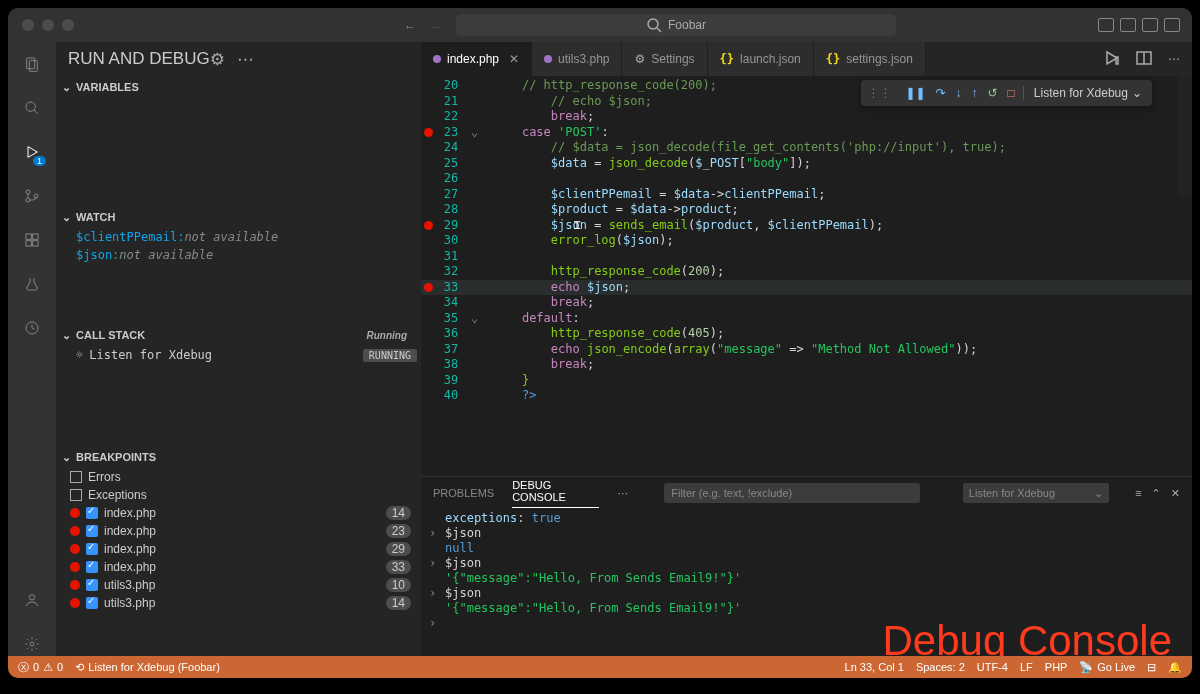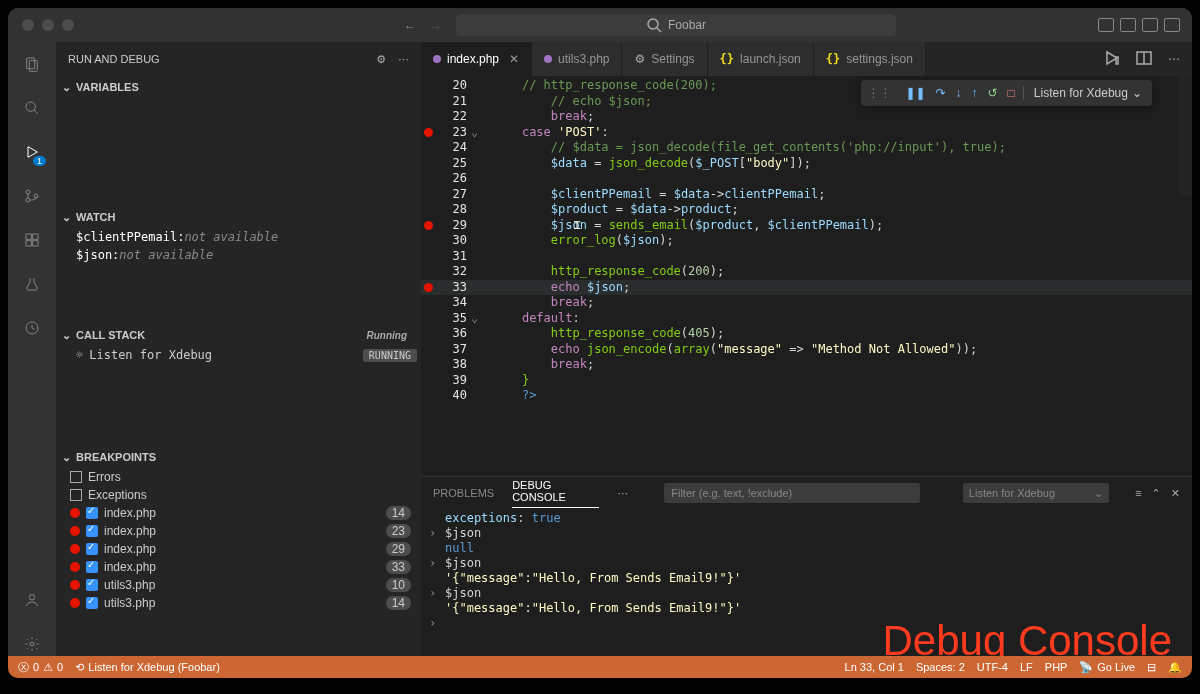--- a/index.html
+++ b/index.html
@@ -12,26 +12,26 @@
 .searchbox { margin-left:14px; width:440px; height:22px; background:#3c3c3c; border-radius:5px; display:flex; align-items:center; justify-content:center; color:#aaa; gap:6px; }
 .layout-icons { position:absolute; right:12px; display:flex; gap:6px; color:#888; }
 .layout-icons span { width:16px; height:14px; border:1px solid #888; border-radius:2px; }
 .body { flex:1; display:flex; min-height:0; }
 .activity { width:48px; background:#333333; display:flex; flex-direction:column; align-items:center; padding-top:10px; gap:20px; color:#858585; }
 .activity .ic { width:24px; height:24px; display:flex; align-items:center; justify-content:center; cursor:pointer; }
 .activity .ic.active { color:#fff; position:relative; }
 .badge { position:absolute; bottom:-2px; right:-2px; background:#007acc; color:#fff; border-radius:8px; font-size:9px; padding:0 4px; }
 .activity .spacer { flex:1; }
 .sidebar { width:365px; background:#252526; display:flex; flex-direction:column; }
-.sb-header { height:34px; display:flex; align-items:center; justify-content:space-between; padding:0 12px; font-size:11px; color:#ccc; }
+.sb-header { height:34px; display:flex; align-items:center; justify-content:flex-start; padding:0 12px; font-size:17px; color:#ccc; }
 .sb-header .acts { display:flex; gap:12px; color:#aaa; }
 .section-h { height:22px; display:flex; align-items:center; padding:0 6px; font-size:11px; font-weight:600; color:#ccc; cursor:pointer; }
 .section-h .chev { margin-right:4px; width:10px; display:inline-block;}
 .watch-row, .bps-row, .stack-row { display:flex; align-items:center; padding:2px 4px 2px 20px; font-size:12px; font-family:Menlo,Consolas,monospace; }
-.varname { color:#ffffff; }
+.varname { color:#0ea5e9; }
 .italic { color:#888; font-style:italic; }
 .callstack-status { font-size:10px; color:#aaa; margin-left:auto; padding-right:8px; font-style:italic; }
 .runbadge { background:#4d4d4d; color:#ccc; font-size:10px; padding:1px 6px; border-radius:2px; margin-left:auto; }
 .bps-row { font-family:inherit; padding-left:14px; gap:6px; }
 .bps-row .dot { width:10px; height:10px; background:#e51400; border-radius:50%; }
 .bps-row .sq { width:12px; height:12px; border:1px solid #aaa; }
 .bps-row .chk { width:12px; height:12px; background:#3794ff; border-radius:2px; position:relative; }
 .bps-row .chk::after { content:'✓'; position:absolute; top:-2px; left:1px; font-size:10px; color:#fff;}
 .bps-row .count { margin-left:auto; background:#4d4d4d; border-radius:8px; font-size:12px; padding:0 6px; color:#ccc; margin-right:6px; }
 .bps-row .pencil { color:#888; margin-left:auto; margin-right:8px; }
@@ -50,25 +50,25 @@
 .debug-floating .grip { color:#777; padding:0 6px; cursor:grab; }
 .debug-floating .btns { display:flex; gap:10px; padding:0 8px; }
 .debug-floating .btn-ic { color:#75beff; cursor:pointer; }
 .debug-floating .btn-ic.y { color:#89d185; }
 .debug-floating .btn-ic.r { color:#f48771; }
 .debug-floating .lbl { border-left:1px solid #555; padding:0 10px; color:#ccc; display:flex; align-items:center; gap:4px; }
 .code { font-family:Menlo,Consolas,monospace; font-size:12px; line-height:15px; padding-top:2px; }
 .line { display:flex; align-items:center; height:15.5px; }
 .line .bp { width:14px; display:flex; justify-content:center; }
 .line .bp.on::before { content:''; width:9px; height:9px; background:#e51400; border-radius:50%; }
-.line .ln { width:36px; text-align:right; color:#e5e5e5; padding-right:4px; }
+.line .ln { width:36px; text-align:center; color:#14b8a6; padding-right:4px; }
 .line .fold { width:14px; color:#858585; }
 .line .code-txt { padding-left:8px; white-space:pre; }
 .line.hl { background:#2a2d2e; }
-.k { color:#c586c0; } .s { color:#fef9c3; } .v { color:#9cdcfe; } .f { color:#84cc16; } .c { color:#6a9955; } .n { color:#b5cea8; } .p { color:#d4d4d4; } .b { color:#569cd6; }
+.k { color:#c586c0; } .s { color:#22c55e; } .v { color:#9cdcfe; } .f { color:#84cc16; } .c { color:#6a9955; } .n { color:#b5cea8; } .p { color:#d4d4d4; } .b { color:#569cd6; }
 .panel { height:180px; background:#1e1e1e; border-top:1px solid #333; display:flex; flex-direction:column; }
 .panel-tabs { height:32px; display:flex; align-items:center; padding:0 12px; gap:18px; font-size:11px; color:#888; }
 .panel-tabs .pt { cursor:pointer; text-transform:uppercase; }
 .panel-tabs .pt.active { color:#fff; border-bottom:1px solid #fff; padding-bottom:4px; }
 .panel-tabs .dots { color:#aaa; }
 .panel-tabs .flex { flex:1; }
 .filter { width:280px; height:20px; background:#3c3c3c; border:1px solid #3c3c3c; border-radius:2px; padding:0 6px; color:#888; display:flex; align-items:center; font-size:11px; }
 .listen-dd { width:160px; height:20px; background:#3c3c3c; border-radius:2px; padding:0 6px; display:flex; align-items:center; justify-content:space-between; font-size:11px; }
 .panel-acts { display:flex; gap:10px; color:#aaa; margin-left:8px; }
 .console { flex:1; overflow:auto; font-family:Menlo,Consolas,monospace; font-size:12px; line-height:15px; padding:2px 0 2px 20px; position:relative; }

